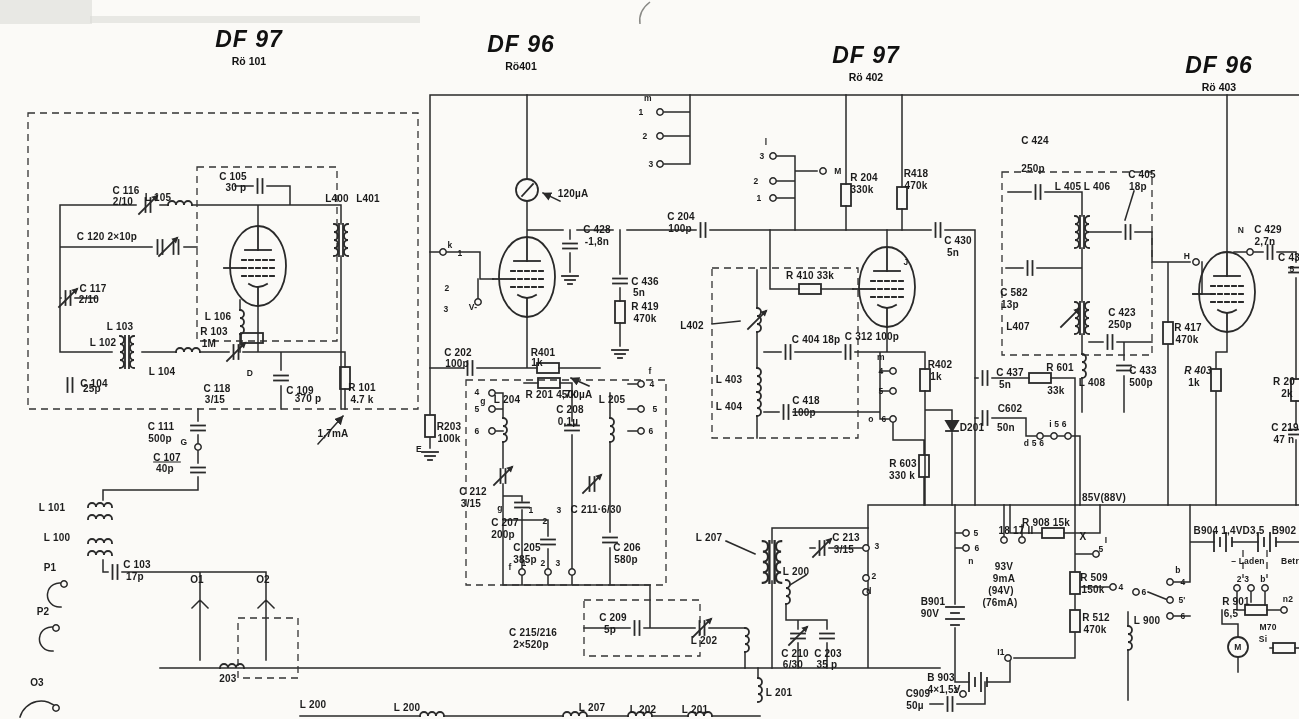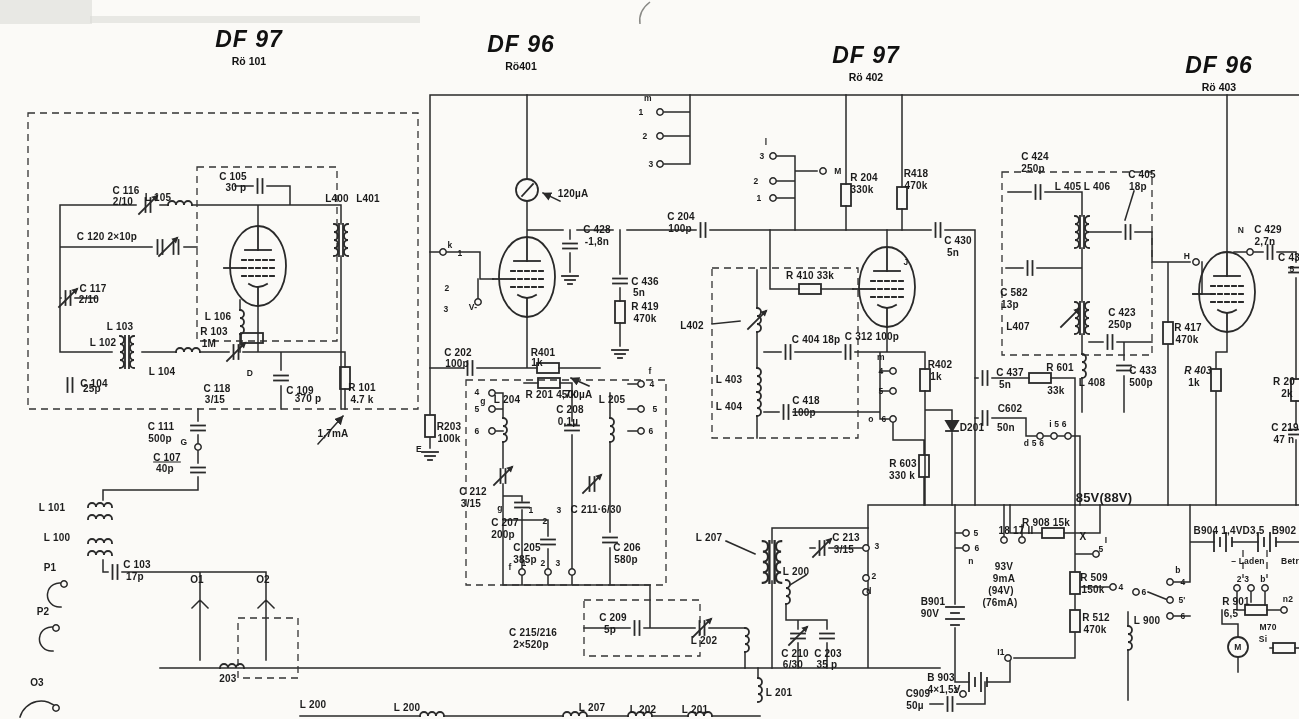--- a/index.html
+++ b/index.html
@@ -7,21 +7,21 @@
     position:relative;width:1299px;height:719px;overflow:hidden;
     background:#fbfaf7;font-family:"Liberation Sans",sans-serif;
   }
   .stage svg{position:absolute;left:0;top:0;}
   .layer{position:absolute;left:0;top:0;width:100%;height:100%;pointer-events:none;}
   .labels span{
     position:absolute;transform:translate(-50%,-50%);
     font-size:10px;font-weight:700;color:#1c1c1c;white-space:nowrap;letter-spacing:.2px;
   }
   .labels span.xs{font-size:8.5px;}
-  .labels span.lg{font-size:13px;}
+  .labels span.lg{font-size:10px;}
   .tube-title{position:absolute;transform:translateX(-50%);text-align:center;color:#111;}
   .tube-title .t{font-style:italic;font-weight:700;font-size:23px;letter-spacing:1px;line-height:1;}
   .tube-title .r{font-size:10.5px;font-weight:700;margin-top:4px;}
   
   .w{stroke:#2a2a2a;stroke-width:1.5;fill:none;stroke-linecap:square;}
   .sy{stroke:#2a2a2a;stroke-width:1.8;fill:none;stroke-linecap:square;}
   .dash{stroke:#333;stroke-width:1.3;fill:none;stroke-dasharray:7 5;}
   .dash2{stroke-dasharray:4 3;}
   .art{fill:#d9d9d5;opacity:.55;}
 </style>
@@ -543,21 +543,21 @@
       <span style="left: 1010px; top: 372px;">C 437</span>
       <span style="left: 1005px; top: 384px;">5n</span>
       <span style="left: 1060px; top: 367px;">R 601</span>
       <span style="left: 1056px; top: 390px;">33k</span>
       <span style="left: 1010px; top: 408px;">C602</span>
       <span style="left: 1006px; top: 427px;">50n</span>
       <span class="xs" style="left: 1058px; top: 424px;">i 5 6</span>
       <span class="xs" style="left: 1034px; top: 443px;">d 5 6</span>
       <span class="lg" style="left: 1104px; top: 497px;">85V(88V)</span>
       <span style="left: 1046px; top: 522px;">R 908 15k</span>
-      <span style="left: 1035px; top: 156px;">C 424</span>
+      <span style="left: 1035px; top: 140px;">C 424</span>
       <span style="left: 1033px; top: 168px;">250p</span>
       <span style="left: 1068px; top: 186px;">L 405</span>
       <span style="left: 1097px; top: 186px;">L 406</span>
       <span style="left: 1142px; top: 174px;">C 405</span>
       <span style="left: 1138px; top: 186px;">18p</span>
       <span style="left: 1014px; top: 292px;">C 582</span>
       <span style="left: 1010px; top: 304px;">13p</span>
       <span style="left: 1018px; top: 326px;">L407</span>
       <span style="left: 1122px; top: 312px;">C 423</span>
       <span style="left: 1120px; top: 324px;">250p</span>

